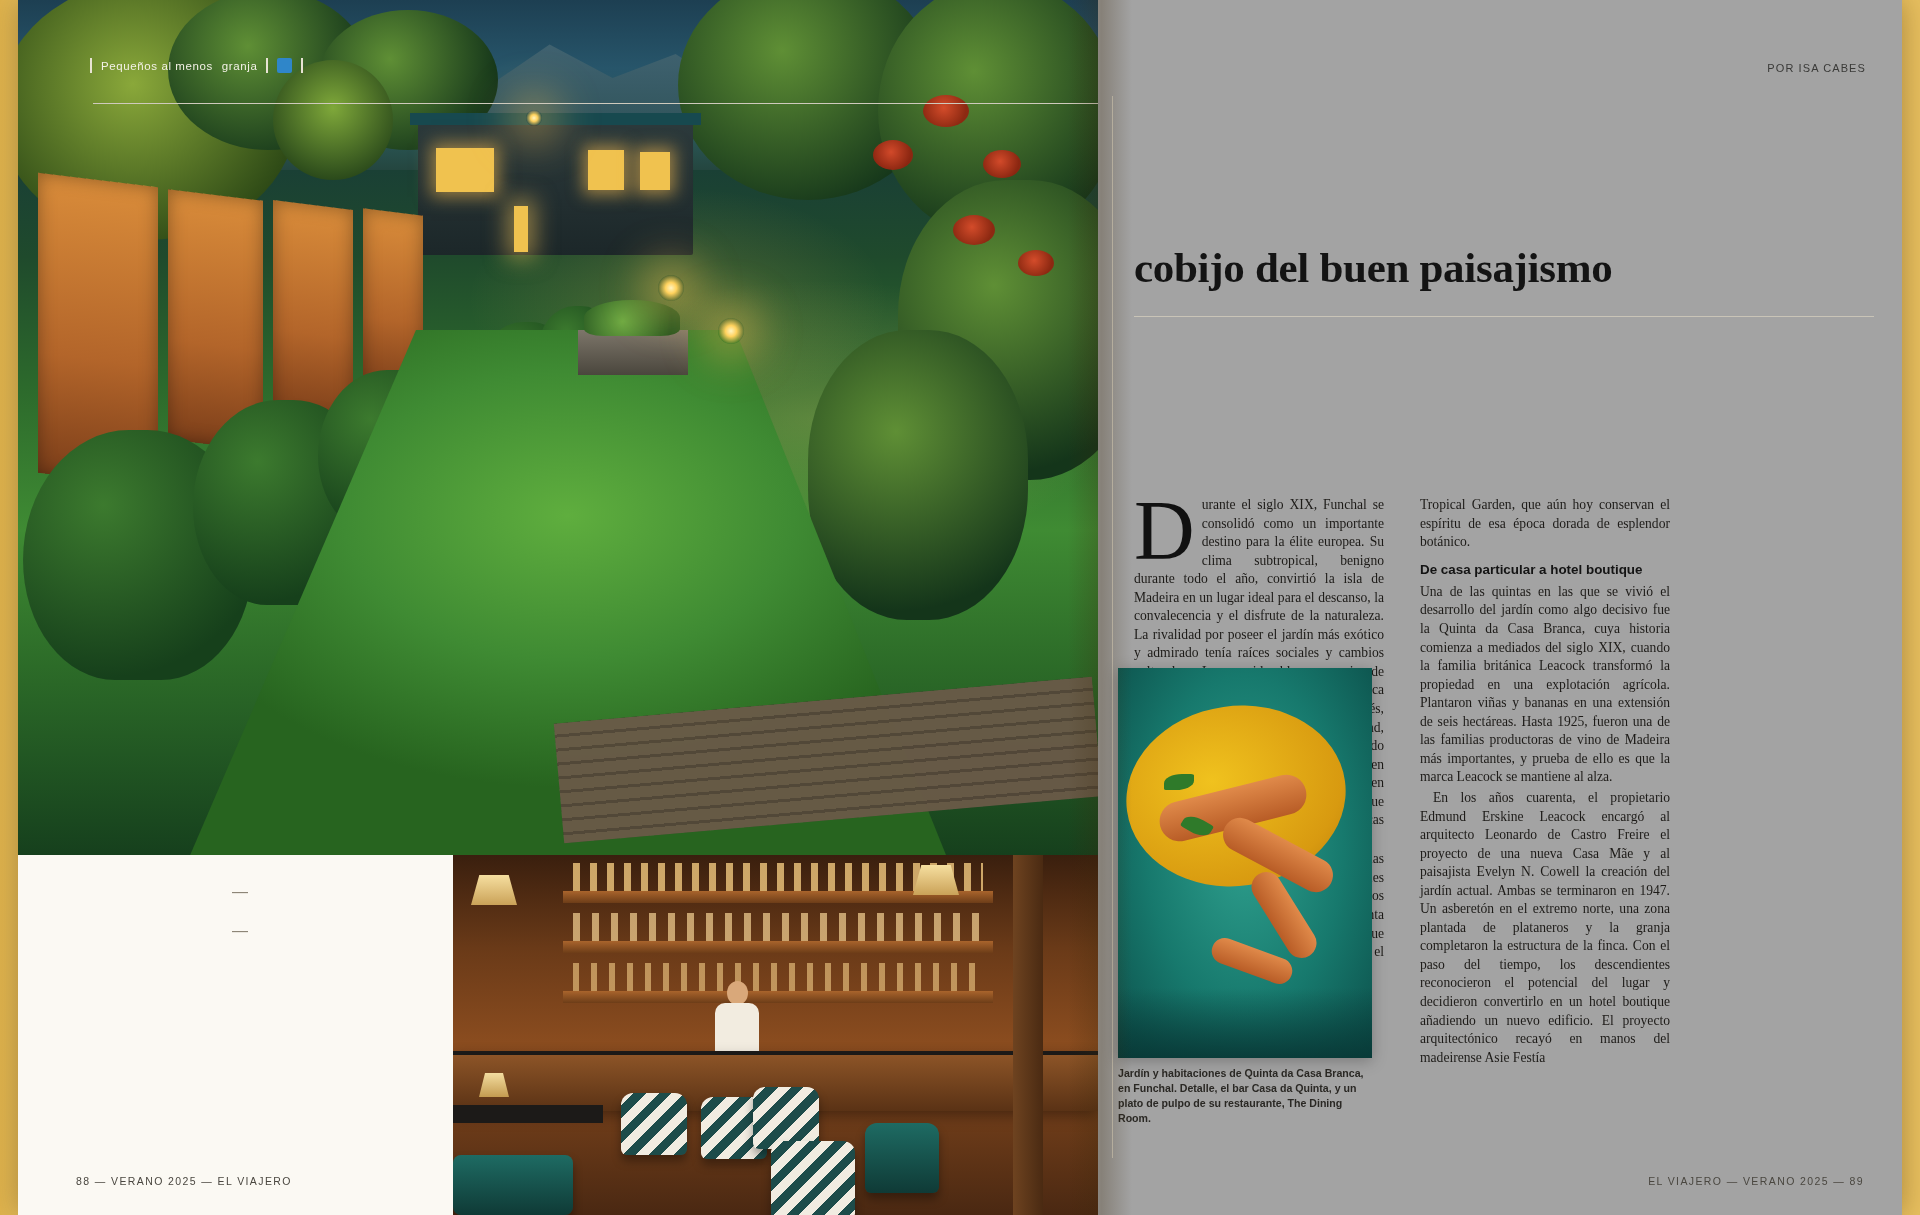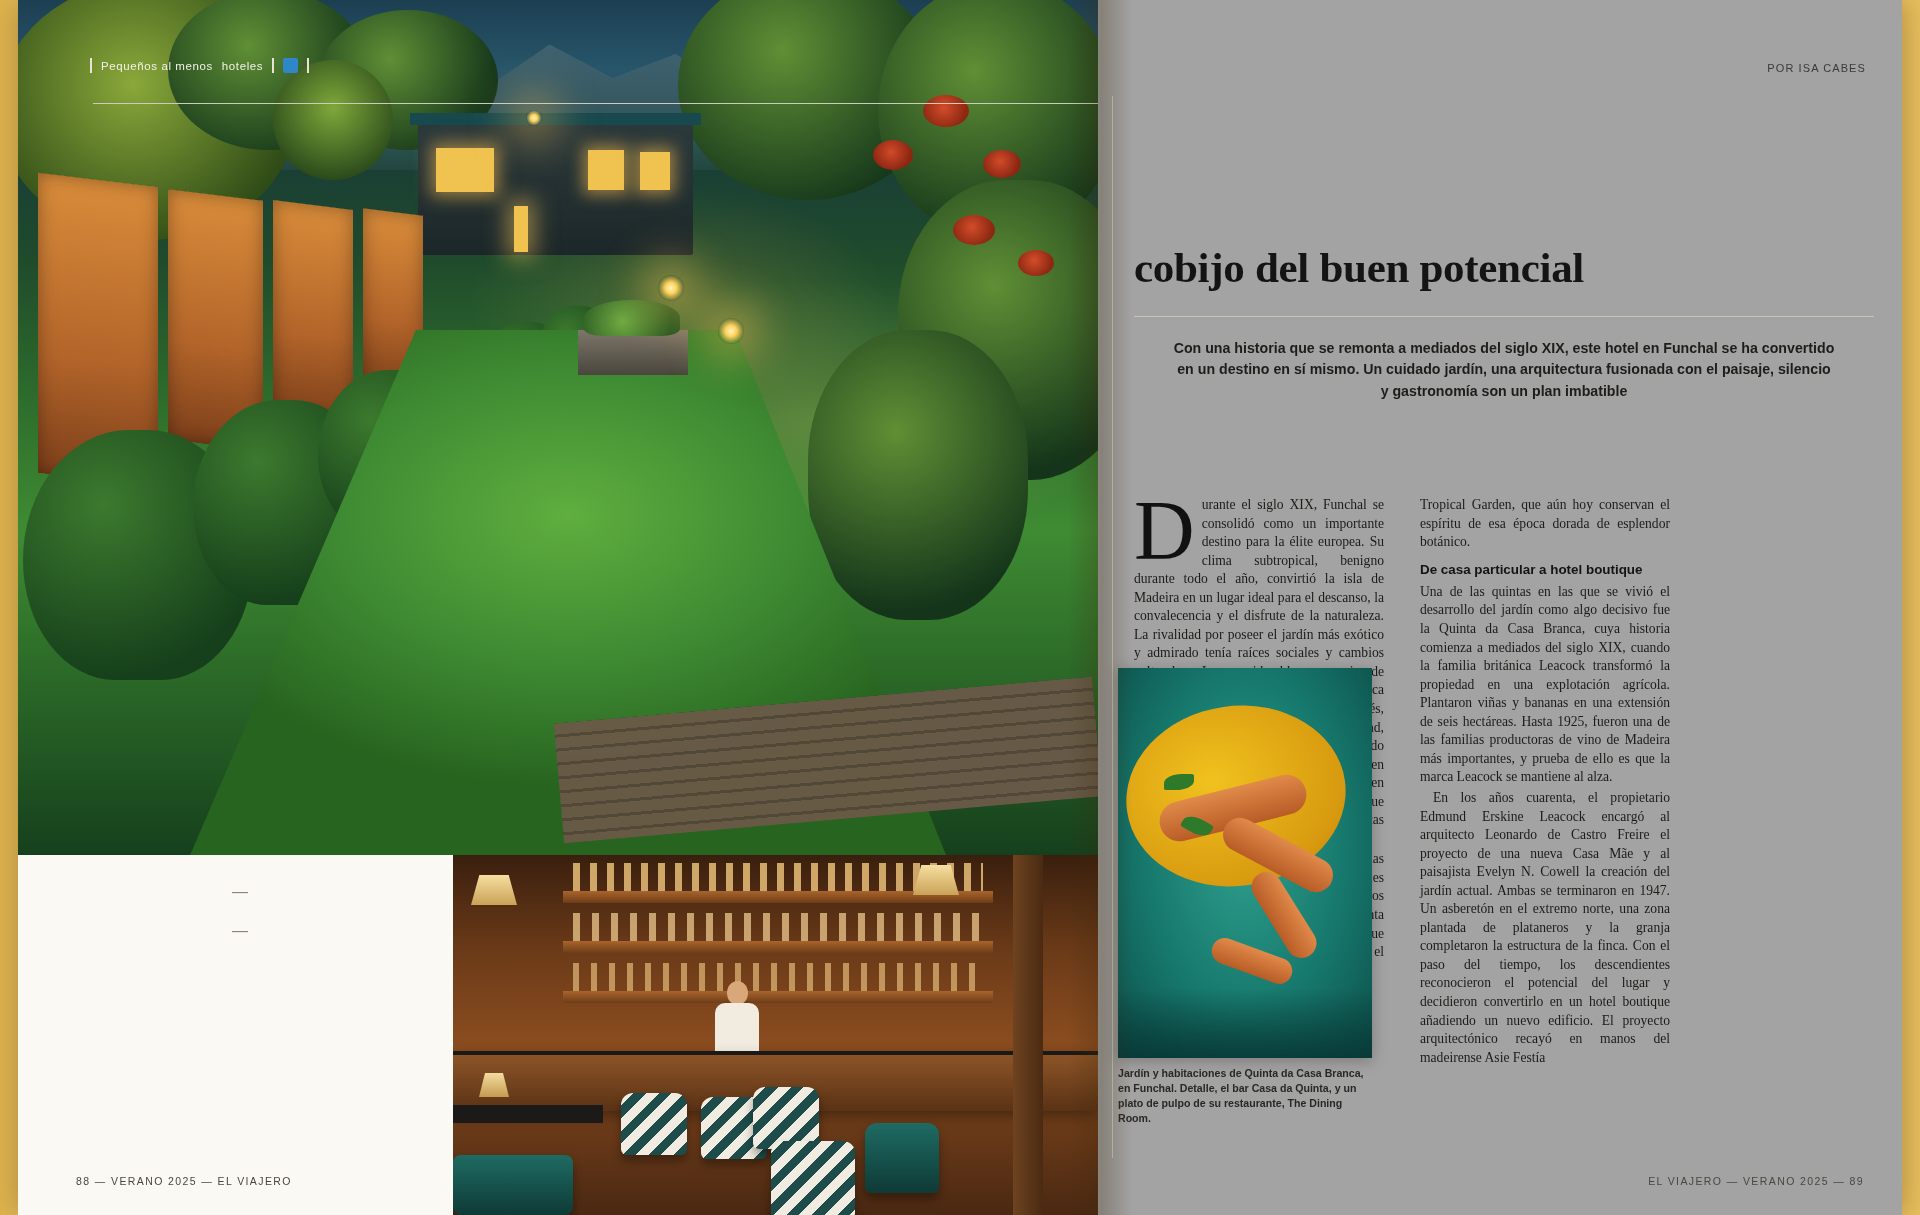--- a/index.html
+++ b/index.html
@@ -303,21 +303,21 @@
         <div class="lamp" style="left:700px; top:318px;"></div>
         <div class="lamp" style="left:508px; top:110px; width:16px; height:16px;"></div>
 
         <div class="stonewall"></div>
       </div>
 
       <div class="top-rule"></div>
       <div class="tagbar">
         <span class="bar"></span>
         <span>Pequeños al menos</span>
-        <span>hoteles</span>
+        <span>granja</span>
         <span class="bar"></span>
         <span class="sq"></span>
         <span class="bar"></span>
       </div>
 
       <div class="bar-photo">
         <div class="shelf" style="left:110px; top:36px; width:430px; height:12px;"></div>
         <div class="shelf" style="left:110px; top:86px; width:430px; height:12px;"></div>
         <div class="shelf" style="left:110px; top:136px; width:430px; height:12px;"></div>
         <div style="position:absolute; left:120px; top:8px; width:410px; height:28px; background:repeating-linear-gradient(90deg, rgba(230,190,120,.85) 0 7px, rgba(0,0,0,0) 7px 17px);"></div>
@@ -353,25 +353,24 @@
       <div class="folio-left">88 — VERANO 2025 — EL VIAJERO</div>
     </div>
 
     <div class="page-right">
       <div class="vrule"></div>
 
       <div class="byline">por Isa Cabes</div>
 
       <h1 class="headline">
         <br>
-        <span>cobijo del buen potencial</span>
+        <span>cobijo del buen paisajismo</span>
       </h1>
       <div class="head-rule"></div>
 
-      <div class="standfirst">Con una historia que se remonta a mediados del siglo XIX, este hotel en Funchal se ha convertido en un destino en sí mismo. Un cuidado jardín, una arquitectura fusionada con el paisaje, silencio y gastronomía son un plan imbatible</div>
 
       <div class="cols">
         <div class="col c1">
           <p class="first lead"><span class="dropcap">D</span><span>urante el siglo XIX, Funchal se consolidó como un importante destino para la élite europea. Su clima subtropical, benigno durante todo el año, convirtió la isla de Madeira en un lugar ideal para el descanso, la convalecencia y el disfrute de la naturaleza. La rivalidad por poseer el jardín más exótico y admirado tenía raíces sociales y cambios culturales. La considerable presencia de residentes británicos introdujo una estética paisajística influenciada por el modelo inglés, que valoraba la naturalidad, la espontaneidad, la variedad de especies y un cuidado ornamental sin forzadismos. Madeira, en medio del Atlántico, era un punto crucial en las rutas del comercio marítimo, lo que facilitó la llegada de plantas exóticas provenientes de África, Asia y América.</span></p>
           <p>Fue la época en que proliferaron las quintas (residencias señoriales) con jardines de niveles superlativos. Ejemplos emblemáticos son los que rodean la Quinta Vigia, Quinta do Bom Sucesso (que propiciaron el posterior jardín Botánico) y el clásico Monte Palace</p>
         </div>
         <div class="col c2">
           <p class="first">Tropical Garden, que aún hoy conservan el espíritu de esa época dorada de esplendor botánico.</p>
           <h3>De casa particular a hotel boutique</h3>
           <p class="first">Una de las quintas en las que se vivió el desarrollo del jardín como algo decisivo fue la Quinta da Casa Branca, cuya historia comienza a mediados del siglo XIX, cuando la familia británica Leacock transformó la propiedad en una explotación agrícola. Plantaron viñas y bananas en una extensión de seis hectáreas. Hasta 1925, fueron una de las familias productoras de vino de Madeira más importantes, y prueba de ello es que la marca Leacock se mantiene al alza.</p>

